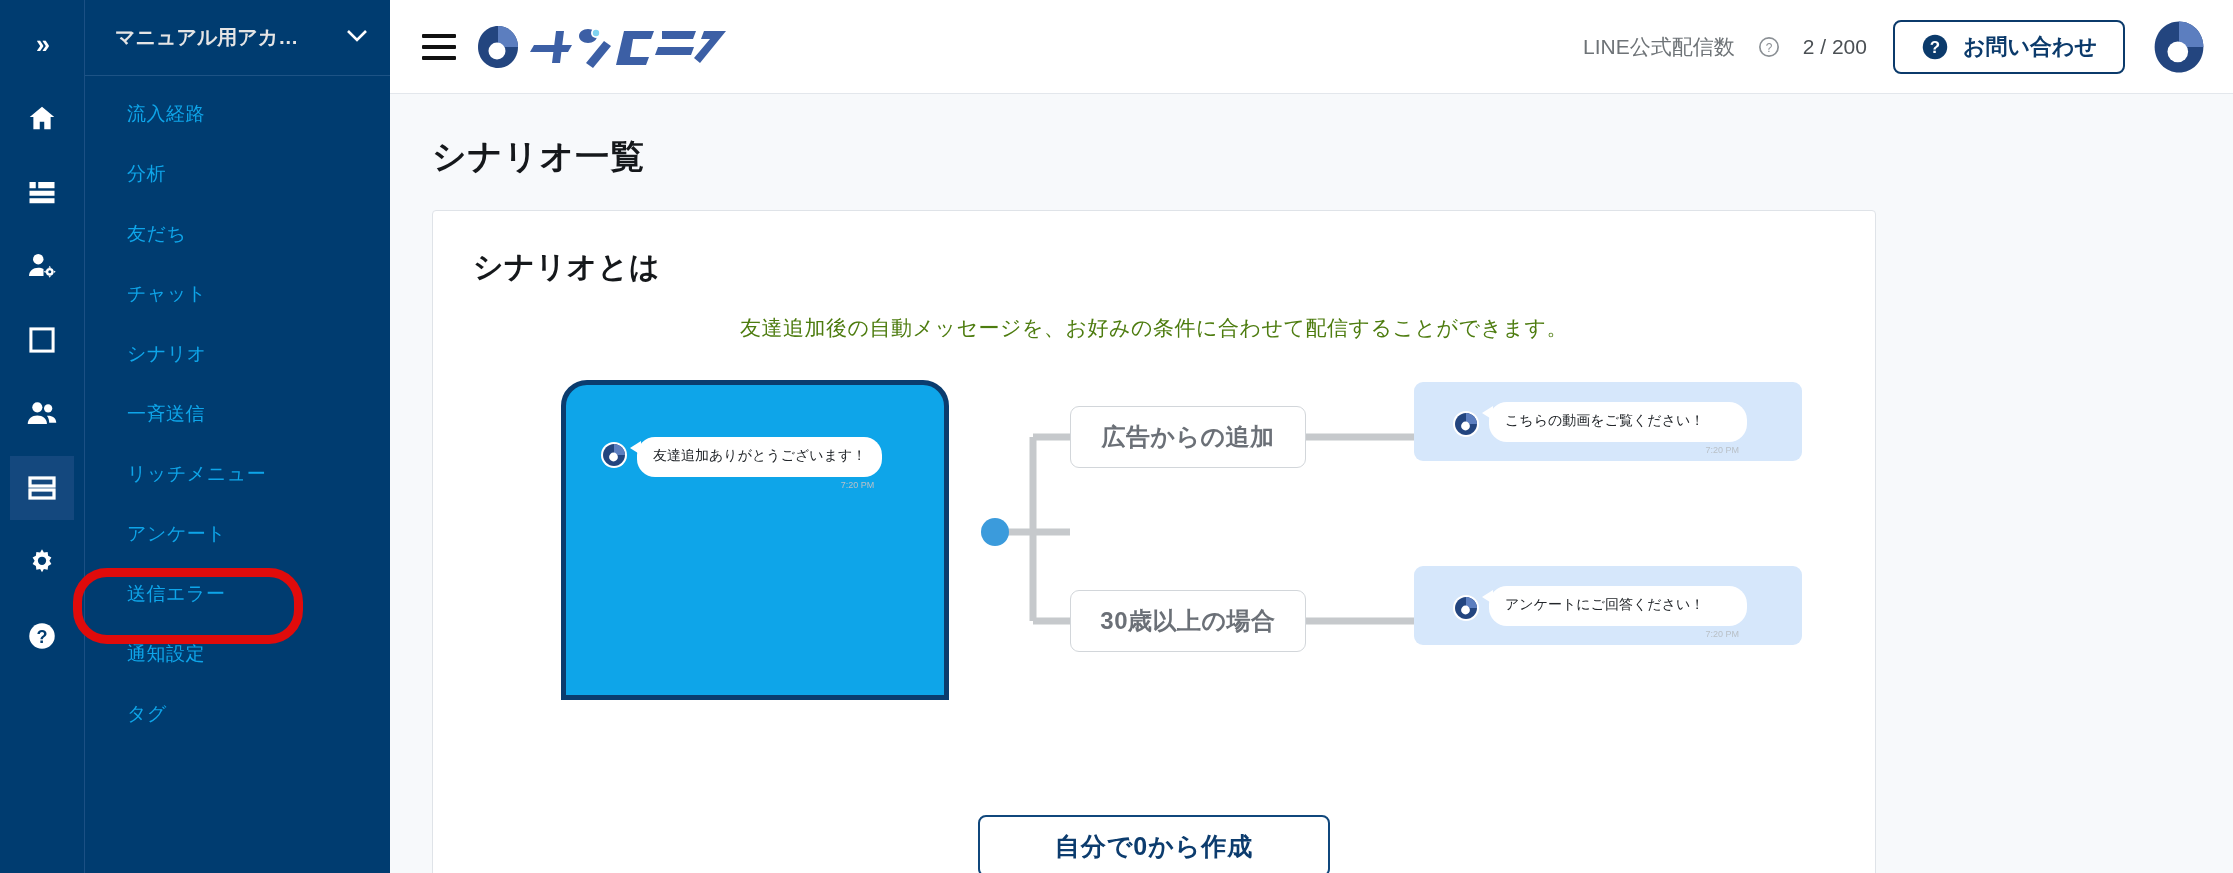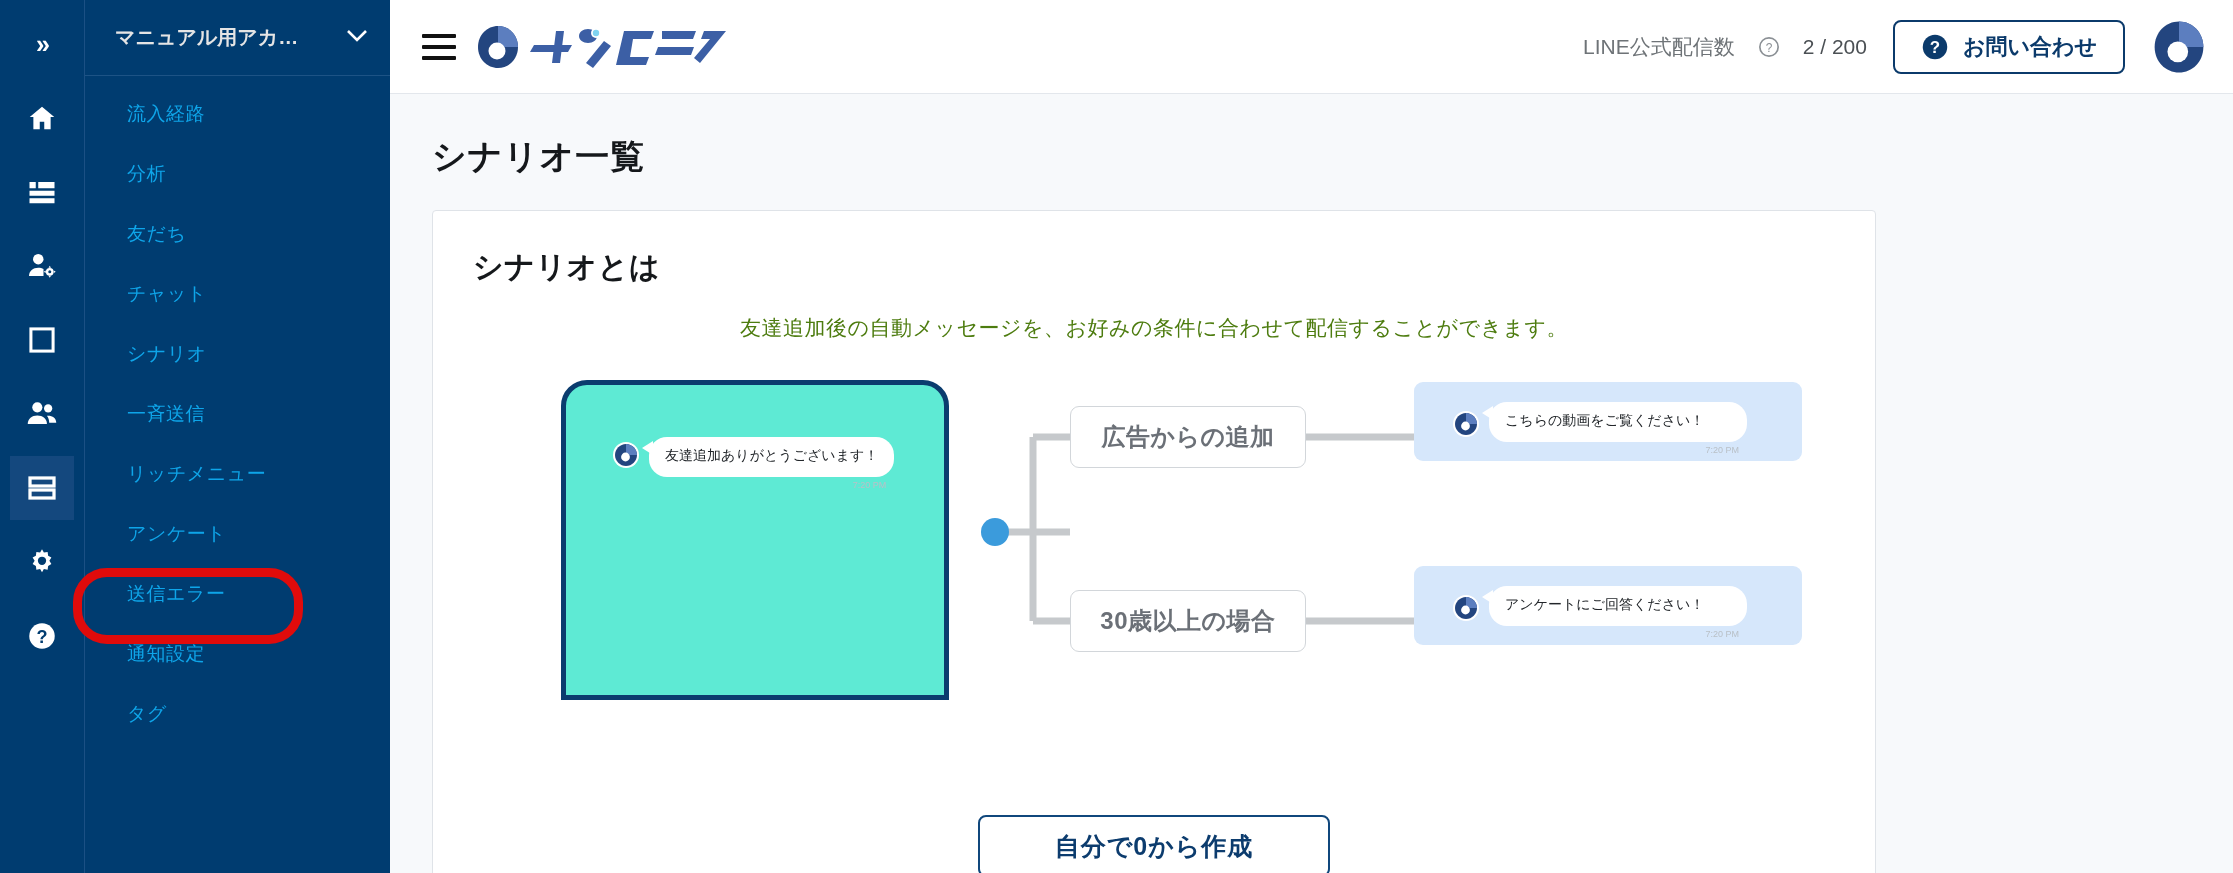--- a/index.html
+++ b/index.html
@@ -102,25 +102,24 @@
   }
   .card-h { font-size: 30px; font-weight: 700; color: #15181b; letter-spacing:.5px; }
   .card-sub { text-align: center; font-size: 21px; color: #4d7c0f; margin-top: 26px; letter-spacing: .5px;}
 
   
   .diagram { position: relative; margin-top: 28px; height: 320px; }
 
   .phone {
     position: absolute; left: 88px; top: 10px;
     width: 388px; height: 320px;
-    background: #5eead4;
+    background: #0ea5e9;
     border: 5px solid #0B3C6E;
     border-top-left-radius: 26px; border-top-right-radius: 26px;
     overflow: hidden;
-    padding-left: 12px;
   }
   .bubble-row { display: flex; align-items: flex-start; gap: 9px; padding: 52px 0 0 34px; }
   .bot-ava { width: 28px; height: 28px; flex: 0 0 28px; margin-top: 4px; }
   .bubble {
     background: #ffffff; border-radius: 18px;
     padding: 10px 16px 12px 16px;
     font-size: 14px; color: #22262a; position: relative;
     min-width: 244px;
   }
   .bubble .tail {

